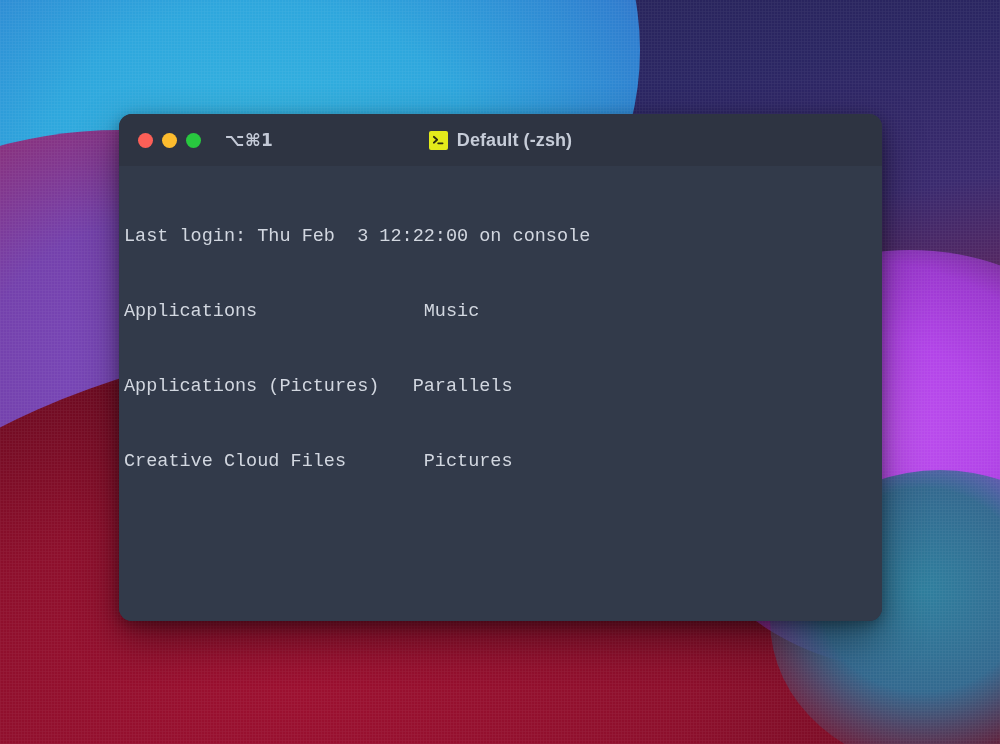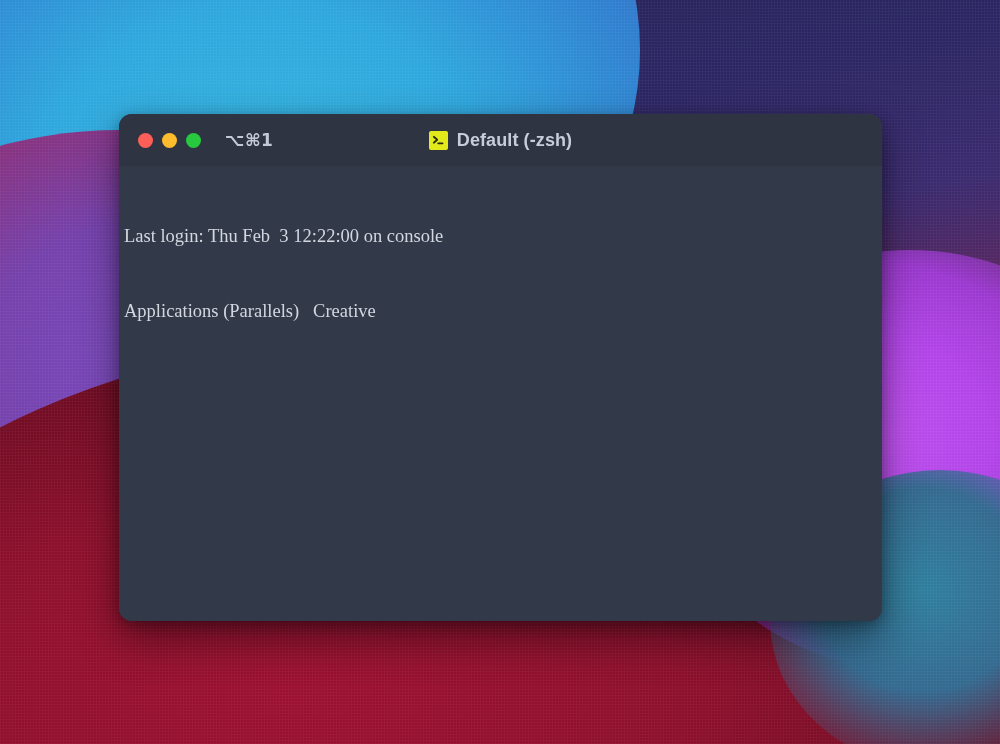--- a/index.html
+++ b/index.html
@@ -231,21 +231,21 @@
     font-size: 18.5px;
     line-height: 25px;
     color: #d2d7e0;
     white-space: pre;
     letter-spacing: 0;
   }
 
   .term-line {
     height: 25px;
     white-space: pre;
-    font-family: Liberation Serif, serif;
+    font-family: Liberation Mono, monospace;
   }
 </style>
 </head>
 <body>
 
 <div id="desktop">
   <div class="bg-navy"></div>
   <div class="blob bg-cyan"></div>
   <div class="blob bg-violet"></div>
   <div class="blob bg-crimson"></div>
@@ -273,21 +273,23 @@
           <path d="M7.6 11.1 L12.4 11.1" fill="none" stroke="#2b2b10" stroke-width="1.7" stroke-linecap="round"></path>
         </svg>
       </span>
       <span id="window-title">Default (-zsh)</span>
     </div>
 
   </div>
 
   <div id="terminal-body">
     <div class="term-line">Last login: Thu Feb  3 12:22:00 on console</div>
-    <div class="term-line">Applications (Parallels)   Creative</div>
+    <div class="term-line">Applications               Music</div>
+    <div class="term-line">Applications (Pictures)   Parallels</div>
+    <div class="term-line">Creative Cloud Files       Pictures</div>
     
     
     
     
     
     
     
     
     
     

